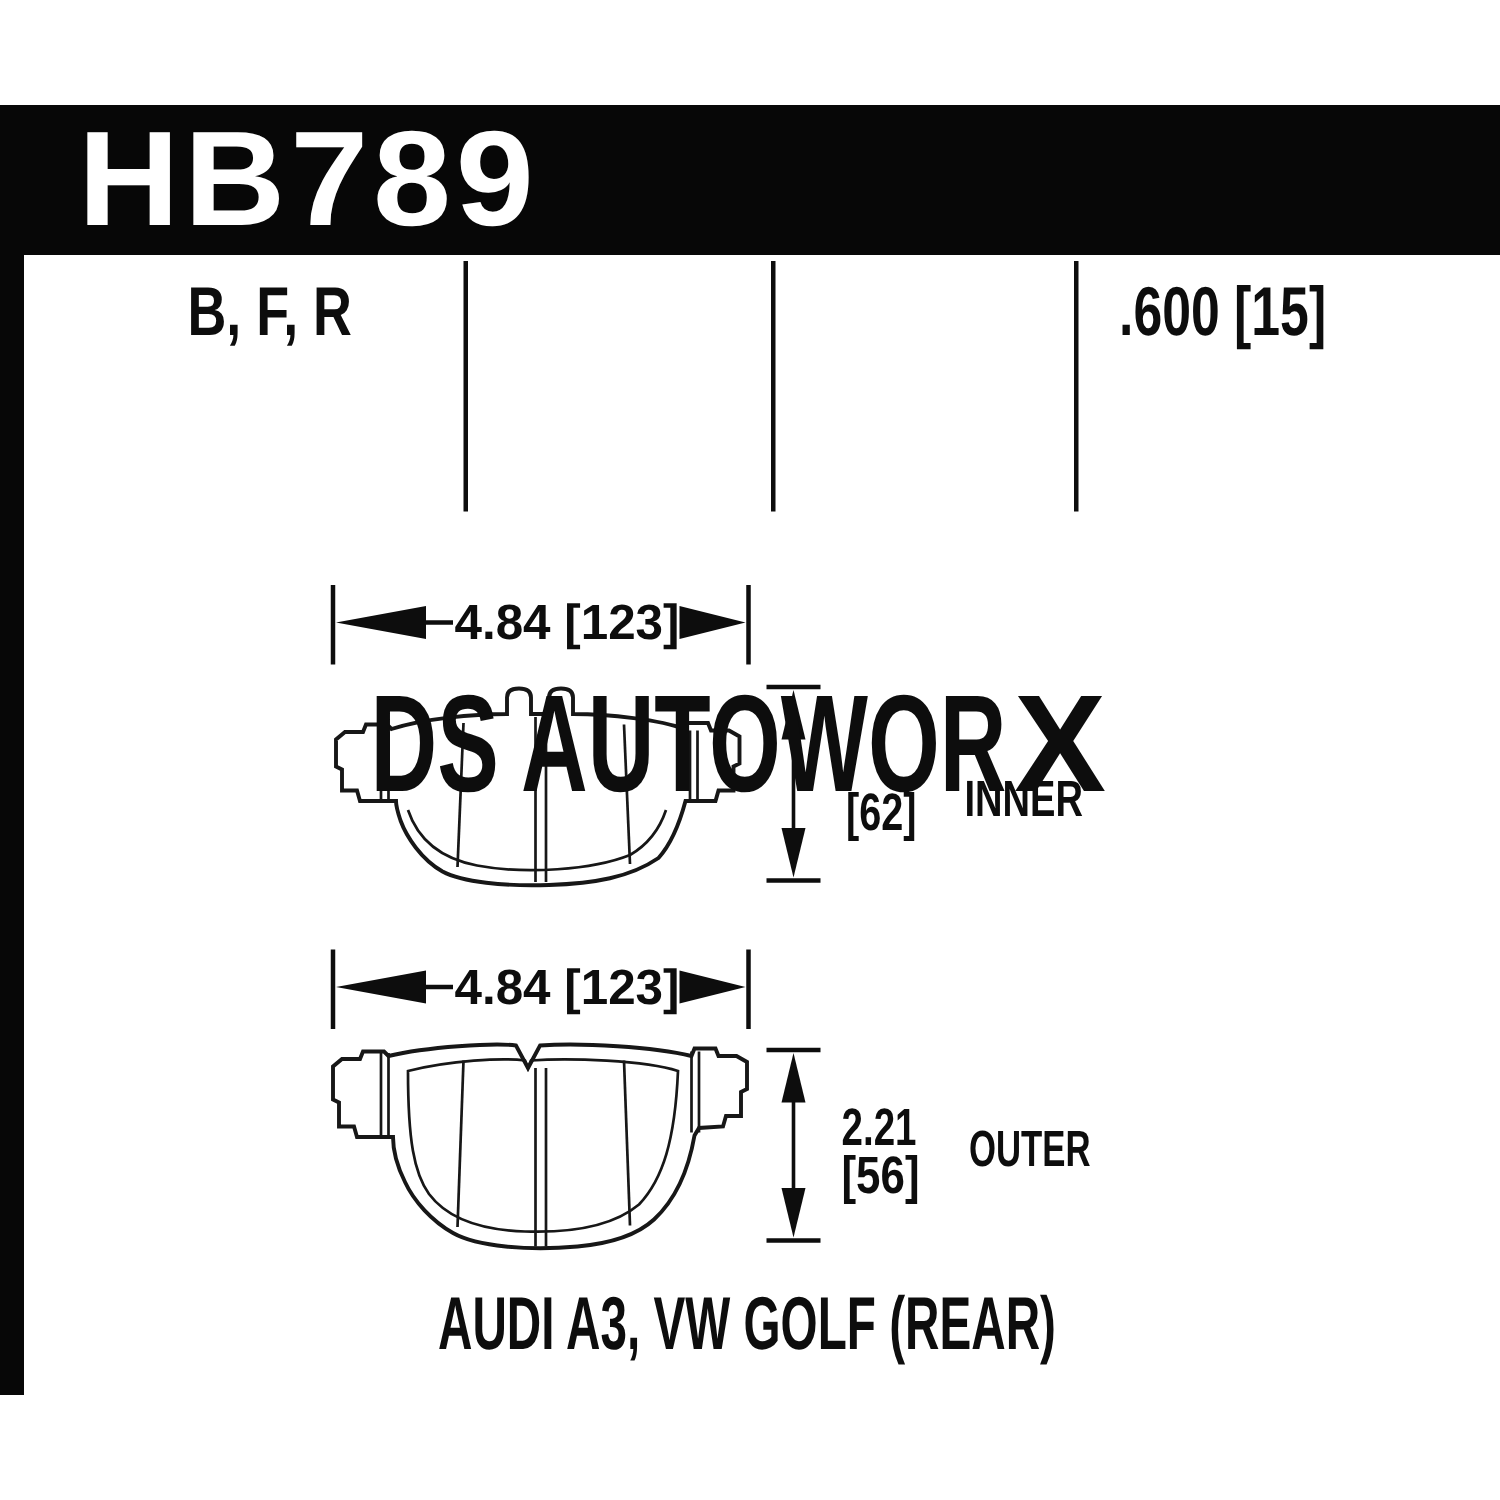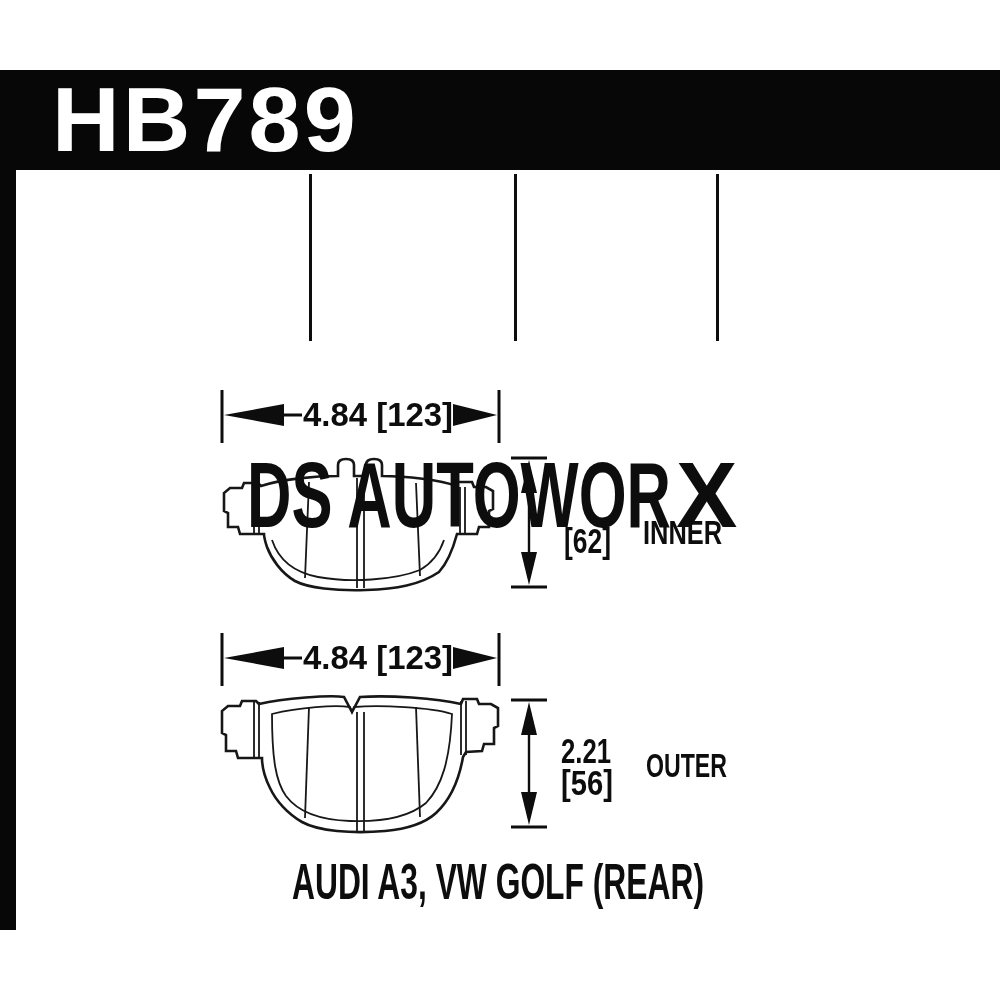--- a/index.html
+++ b/index.html
@@ -21,23 +21,29 @@
 <body>
 
 <div id="canvas">
 
   <div class="bar">
     <span class="part-code">HB789</span>
   </div>
 
   <div class="edge-strip"></div>
 
+  <div class="spec" style="left:125px;top:184px">
+    <span class="cx78">B, F, R</span>
+  </div>
   <div class="vline" style="left:309px"></div>
   <div class="vline" style="left:514px"></div>
   <div class="vline" style="left:716px"></div>
+  <div class="spec" style="left:746px;top:184px">
+    <span class="cx75">.600 [15]</span>
+  </div>
 
   <svg width="1000" height="1000" viewBox="0 0 1000 1000">
     <defs>
       <pattern id="checker" width="16" height="16" patternUnits="userSpaceOnUse" patternTransform="rotate(45 700 490)">
         <rect width="16" height="16" fill="#3e3e3e"></rect>
         <rect x="0" y="0" width="8" height="8" fill="#5d5d5d"></rect>
         <rect x="8" y="8" width="8" height="8" fill="#5d5d5d"></rect>
         <path d="M0,0H16 M0,8H16 M0,16H16 M0,0V16 M8,0V16 M16,0V16" stroke="#ffffff" stroke-width="1.6" fill="none"></path>
       </pattern>
     </defs>

